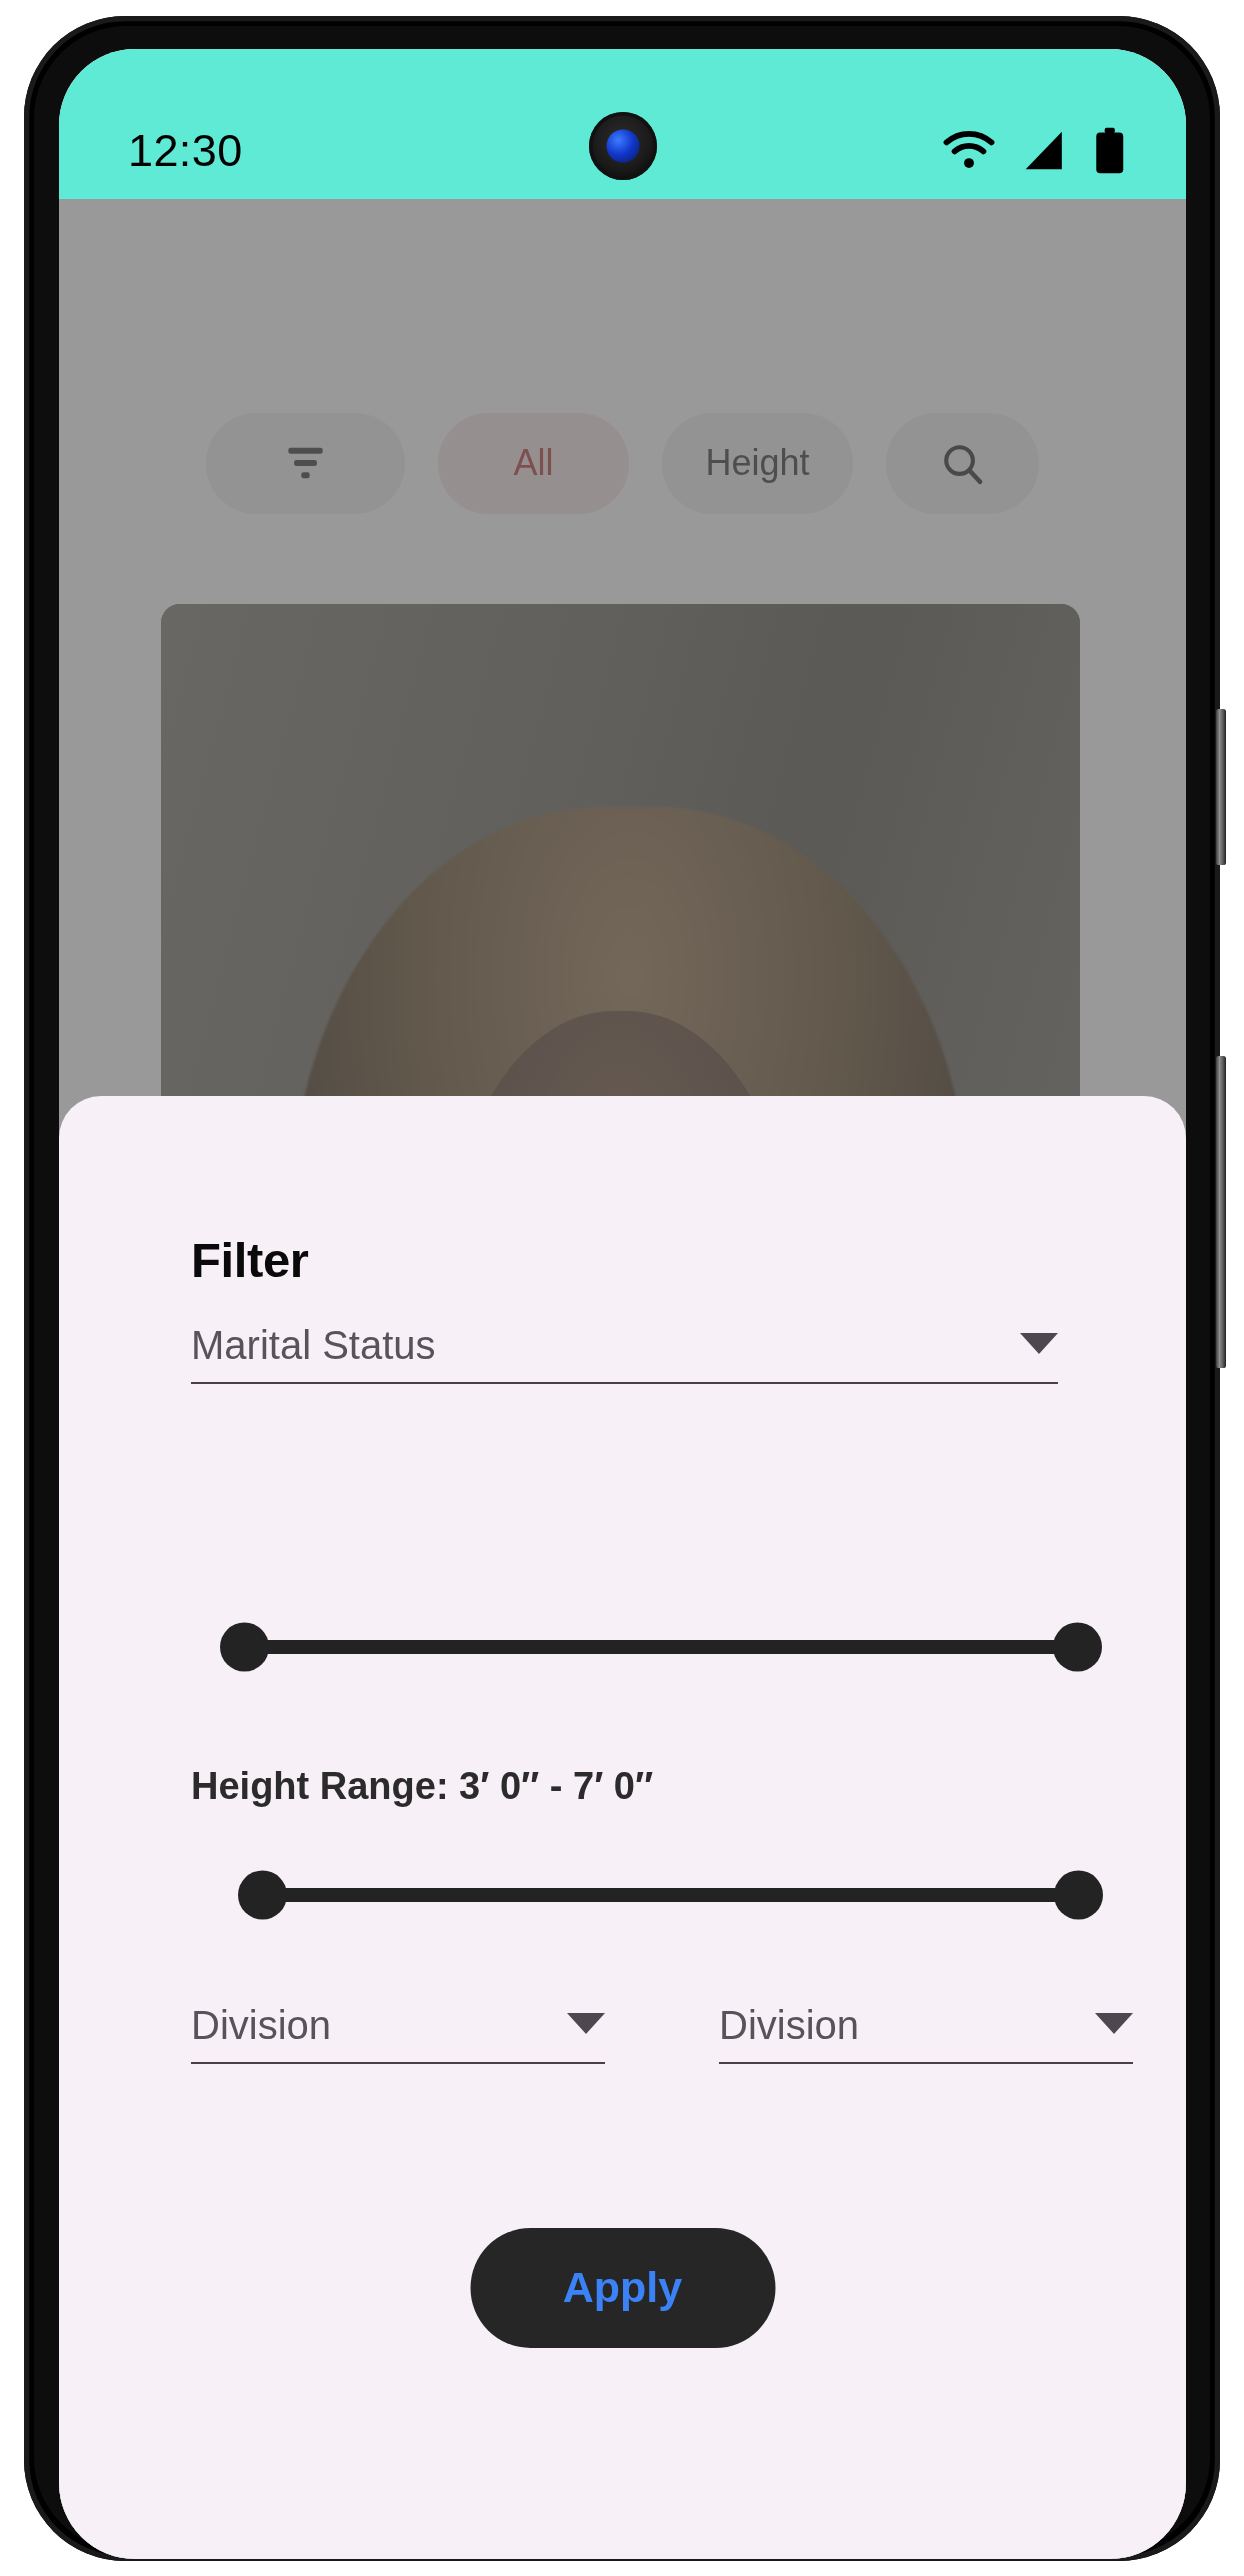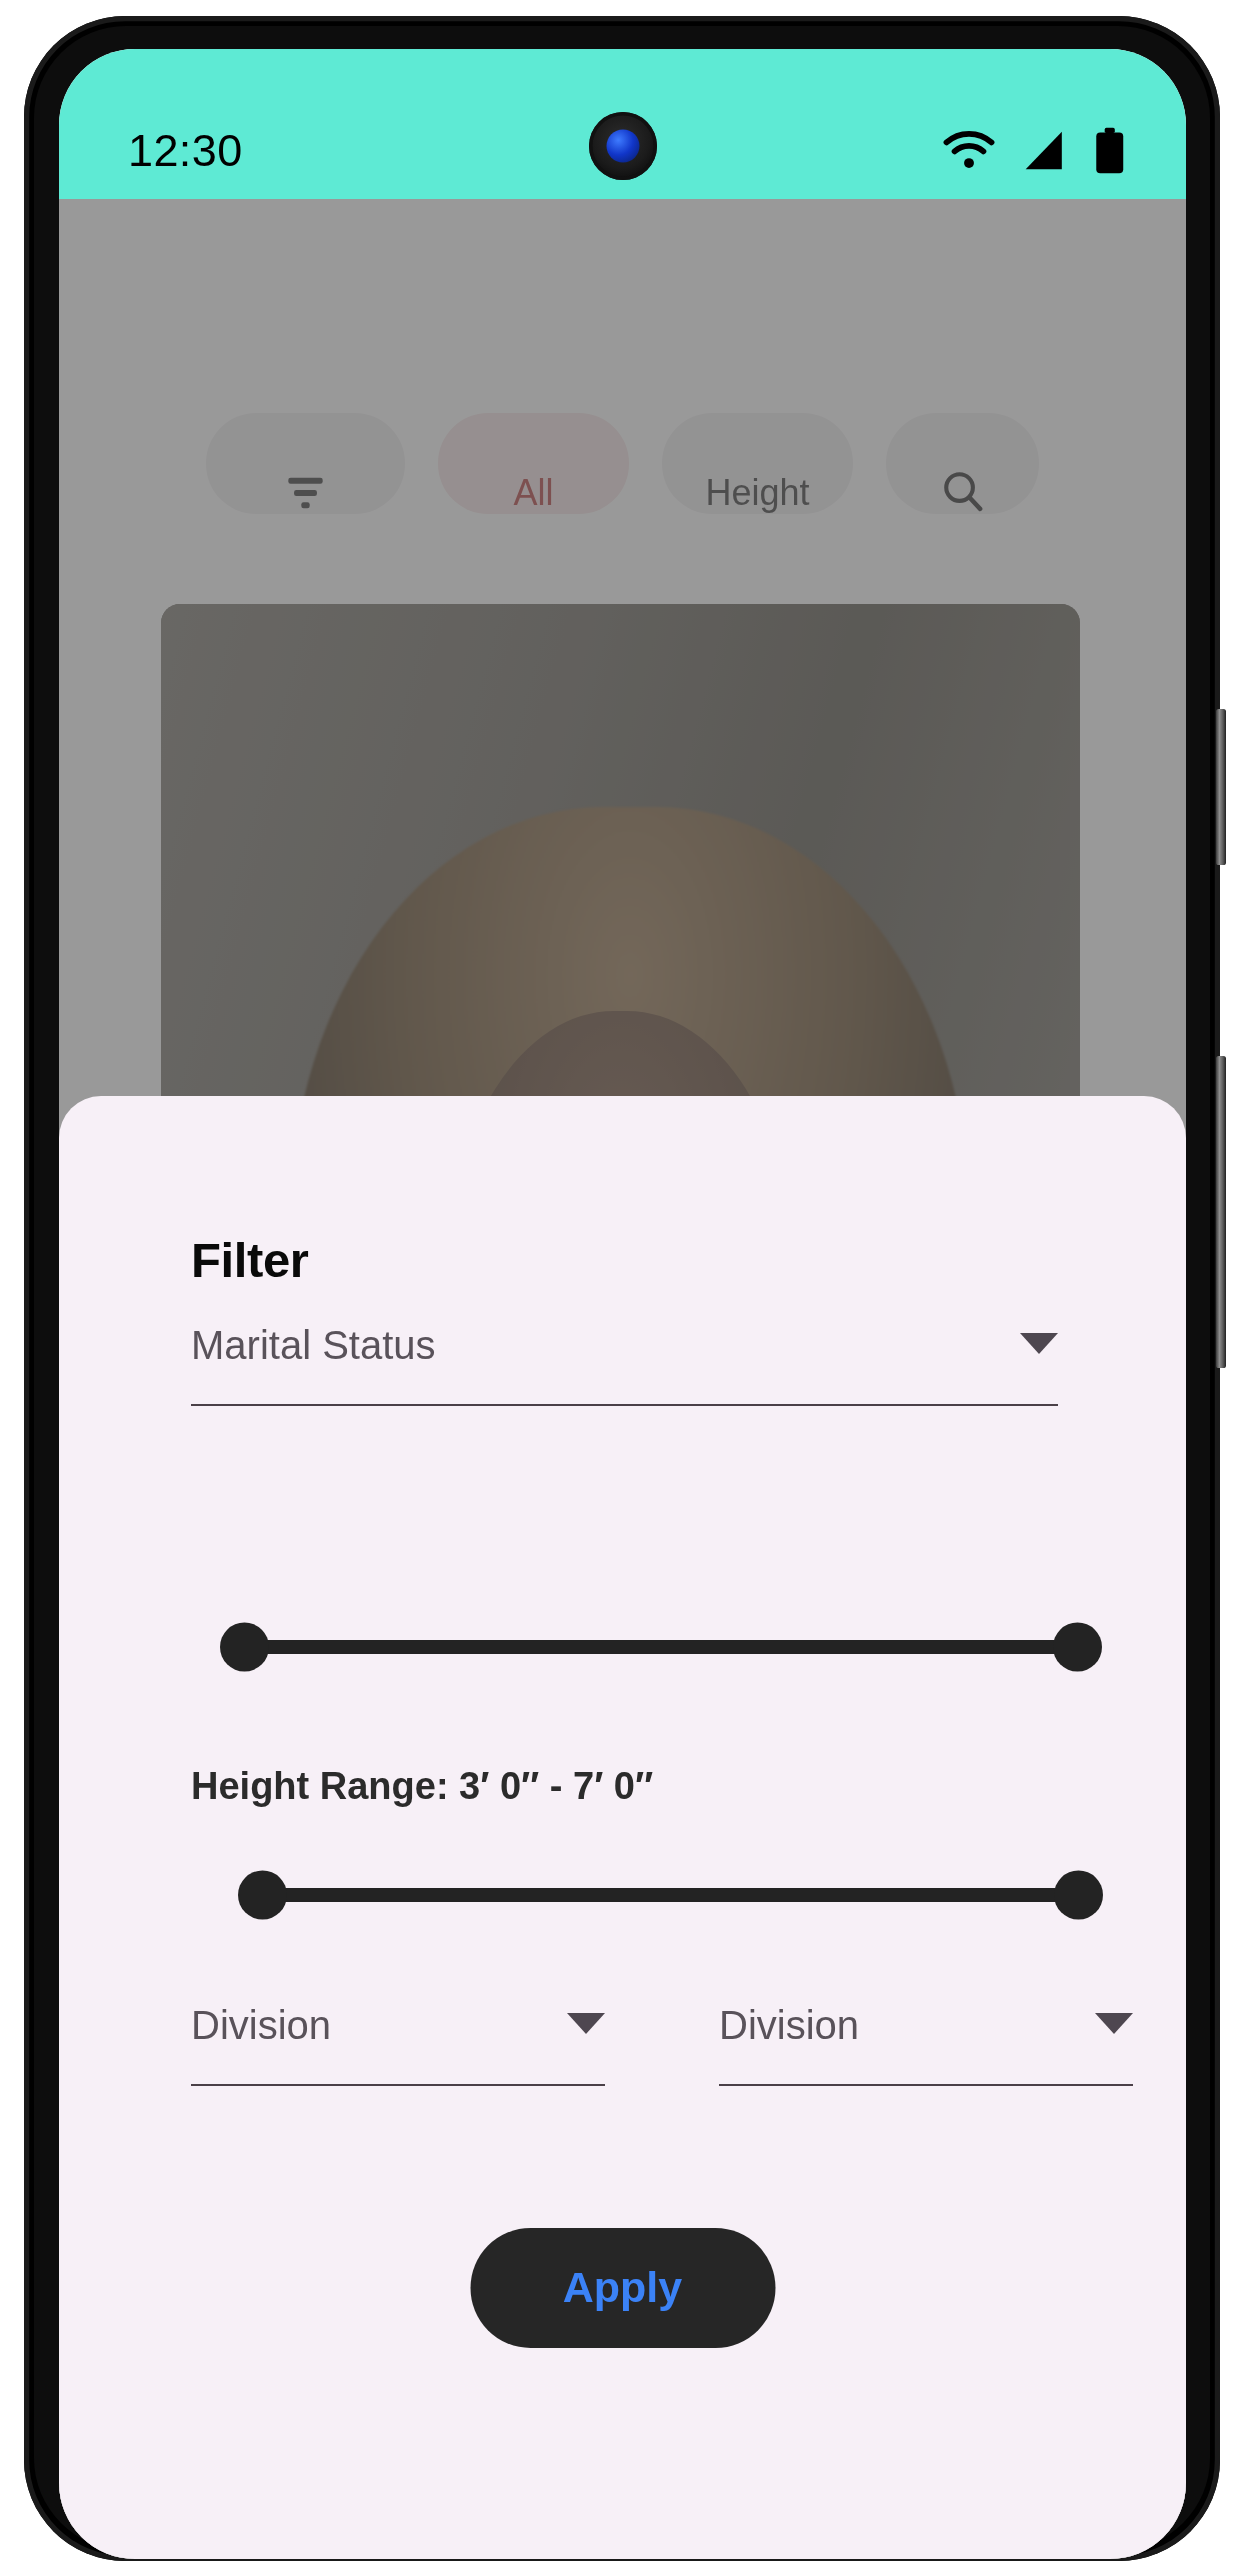--- a/index.html
+++ b/index.html
@@ -176,21 +176,21 @@
     align-items: center;
     gap: 33px;
   }
   .chip {
     height: 101px;
     min-width: 191px;
     padding: 0 29.5px;
     border-radius: 50px;
     background: #f0eef0;
     display: flex;
-    align-items: flex-end;
+    align-items: center;
     justify-content: center;
     font-size: 36px;
     color: #3b3b3b;
   }
   .chip-icon { min-width: 199px; }
   .chip-all   { background: #f7e5e6; color: #b6403f; }
   .chip-search{ min-width: 153px; }
 
   
   #photo-card {
@@ -272,21 +272,21 @@
     letter-spacing: -0.4px;
   }
 
   
   .dropdown {
     position: absolute;
     display: flex;
     align-items: center;
     justify-content: space-between;
     border-bottom: 2.6px solid #4a4048;
-    padding-bottom: 36px;
+    padding-bottom: 14px;
   }
   .dropdown-label {
     font-size: 40px;
     color: #59525a;
   }
   .caret {
     width: 0; height: 0;
     border-left: 19px solid transparent;
     border-right: 19px solid transparent;
     border-top: 21px solid #4e4750;

